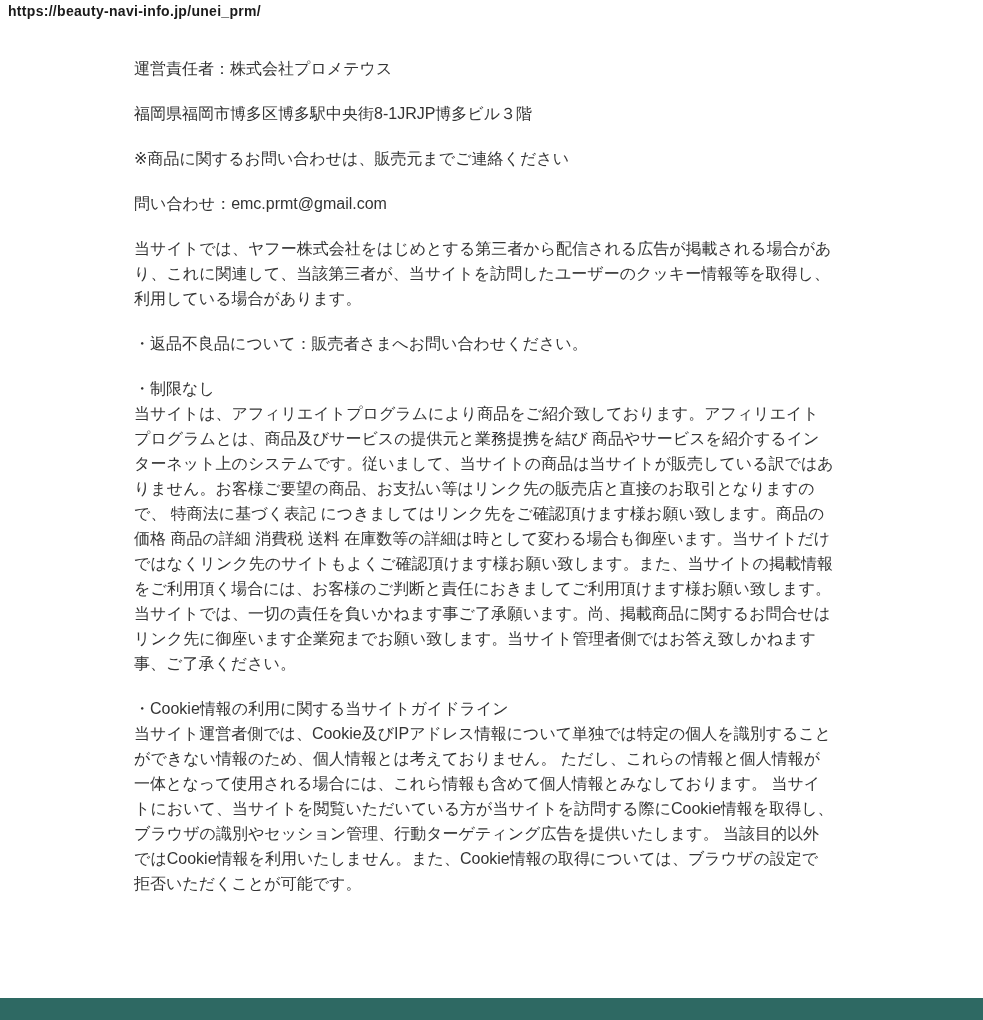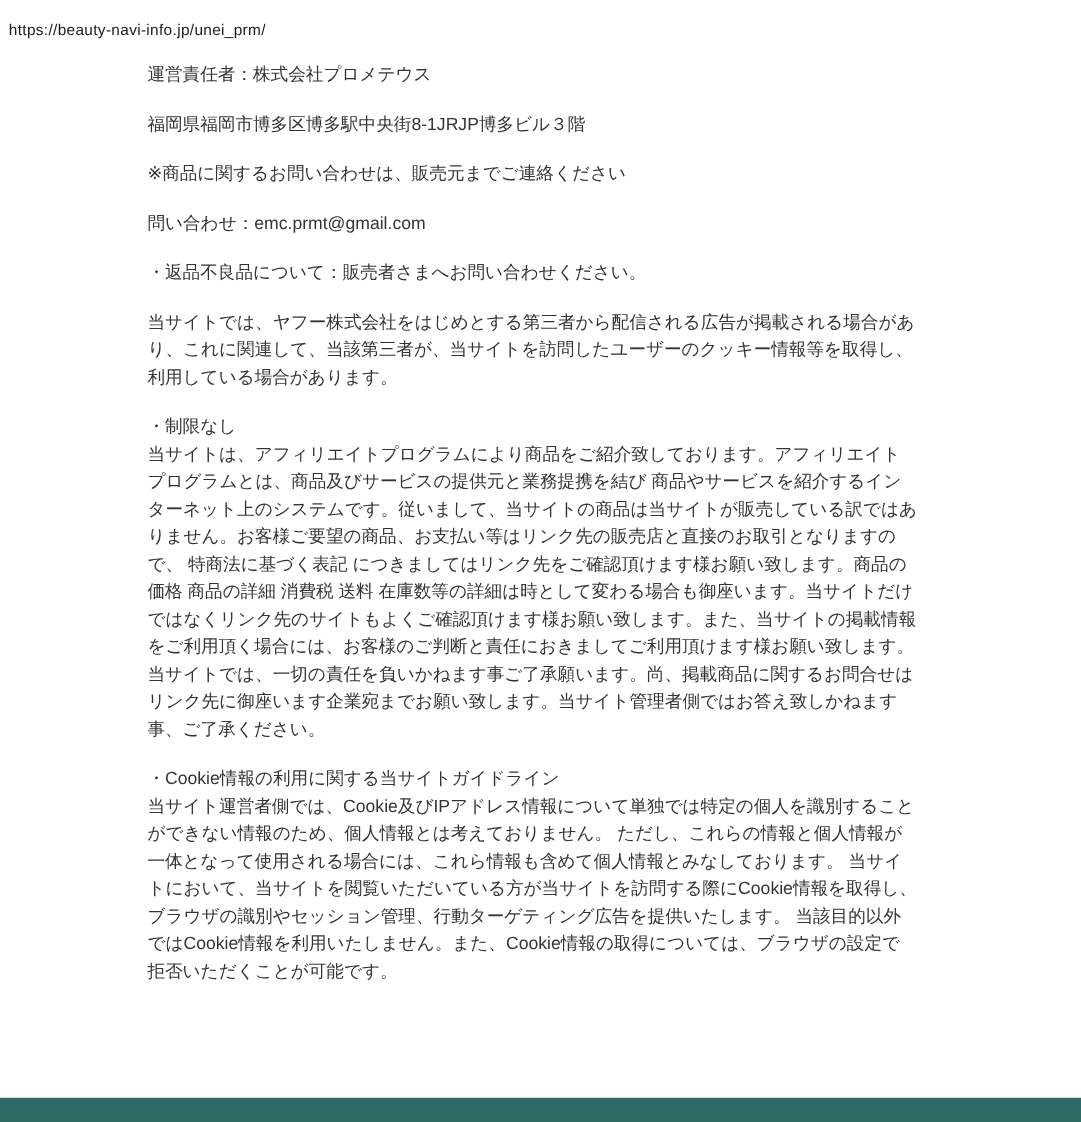--- a/index.html
+++ b/index.html
@@ -9,27 +9,28 @@
   body {
     width: 983px;
     height: 1020px;
     position: relative;
     background: #ffffff;
     font-family: "Liberation Sans", "DejaVu Sans", sans-serif;
     overflow: hidden;
   }
   .url-bar {
     position: absolute;
-    top: 18px;
+    top: 2px;
     left: 8px;
     font-size: 14px;
     line-height: 18px;
     color: #1a1a1a;
     letter-spacing: 0.3px;
     white-space: nowrap;
+    font-weight: bold;
   }
   .content {
     position: absolute;
     top: 56px;
     left: 134px;
     width: 716px;
     font-size: 16px;
     line-height: 25px;
     color: #333333;
     text-align: left;
@@ -55,23 +56,23 @@
 
   <p>運営責任者：株式会社プロメテウス</p>
 
   <p>福岡県福岡市博多区博多駅中央街8-1JRJP博多ビル３階</p>
 
   <p>※商品に関するお問い合わせは、販売元までご連絡ください</p>
 
   <p>問い合わせ：emc.prmt@gmail.com</p>
 
 
+  <p>当サイトでは、ヤフー株式会社をはじめとする第三者から配信される広告が掲載される場合があり、これに関連して、当該第三者が、当サイトを訪問したユーザーのクッキー情報等を取得し、利用している場合があります。</p>
+
   <p>・返品不良品について：販売者さまへお問い合わせください。</p>
-
-  <p>当サイトでは、ヤフー株式会社をはじめとする第三者から配信される広告が掲載される場合があり、これに関連して、当該第三者が、当サイトを訪問したユーザーのクッキー情報等を取得し、利用している場合があります。</p>
 
   <p>
     <span>・制限なし</span><br>
     <span>当サイトは、アフィリエイトプログラムにより商品をご紹介致しております。アフィリエイトプログラムとは、商品及びサービスの提供元と業務提携を結び 商品やサービスを紹介するインターネット上のシステムです。従いまして、当サイトの商品は当サイトが販売している訳ではありません。お客様ご要望の商品、お支払い等はリンク先の販売店と直接のお取引となりますので、 特商法に基づく表記 につきましてはリンク先をご確認頂けます様お願い致します。商品の価格 商品の詳細 消費税 送料 在庫数等の詳細は時として変わる場合も御座います。当サイトだけではなくリンク先のサイトもよくご確認頂けます様お願い致します。また、当サイトの掲載情報をご利用頂く場合には、お客様のご判断と責任におきましてご利用頂けます様お願い致します。当サイトでは、一切の責任を負いかねます事ご了承願います。尚、掲載商品に関するお問合せはリンク先に御座います企業宛までお願い致します。当サイト管理者側ではお答え致しかねます事、ご了承ください。</span>
   </p>
 
   <p>
     <span>・Cookie情報の利用に関する当サイトガイドライン</span><br>
     <span>当サイト運営者側では、Cookie及びIPアドレス情報について単独では特定の個人を識別することができない情報のため、個人情報とは考えておりません。 ただし、これらの情報と個人情報が一体となって使用される場合には、これら情報も含めて個人情報とみなしております。 当サイトにおいて、当サイトを閲覧いただいている方が当サイトを訪問する際にCookie情報を取得し、ブラウザの識別やセッション管理、行動ターゲティング広告を提供いたします。 当該目的以外ではCookie情報を利用いたしません。また、Cookie情報の取得については、ブラウザの設定で拒否いただくことが可能です。</span>
   </p>

